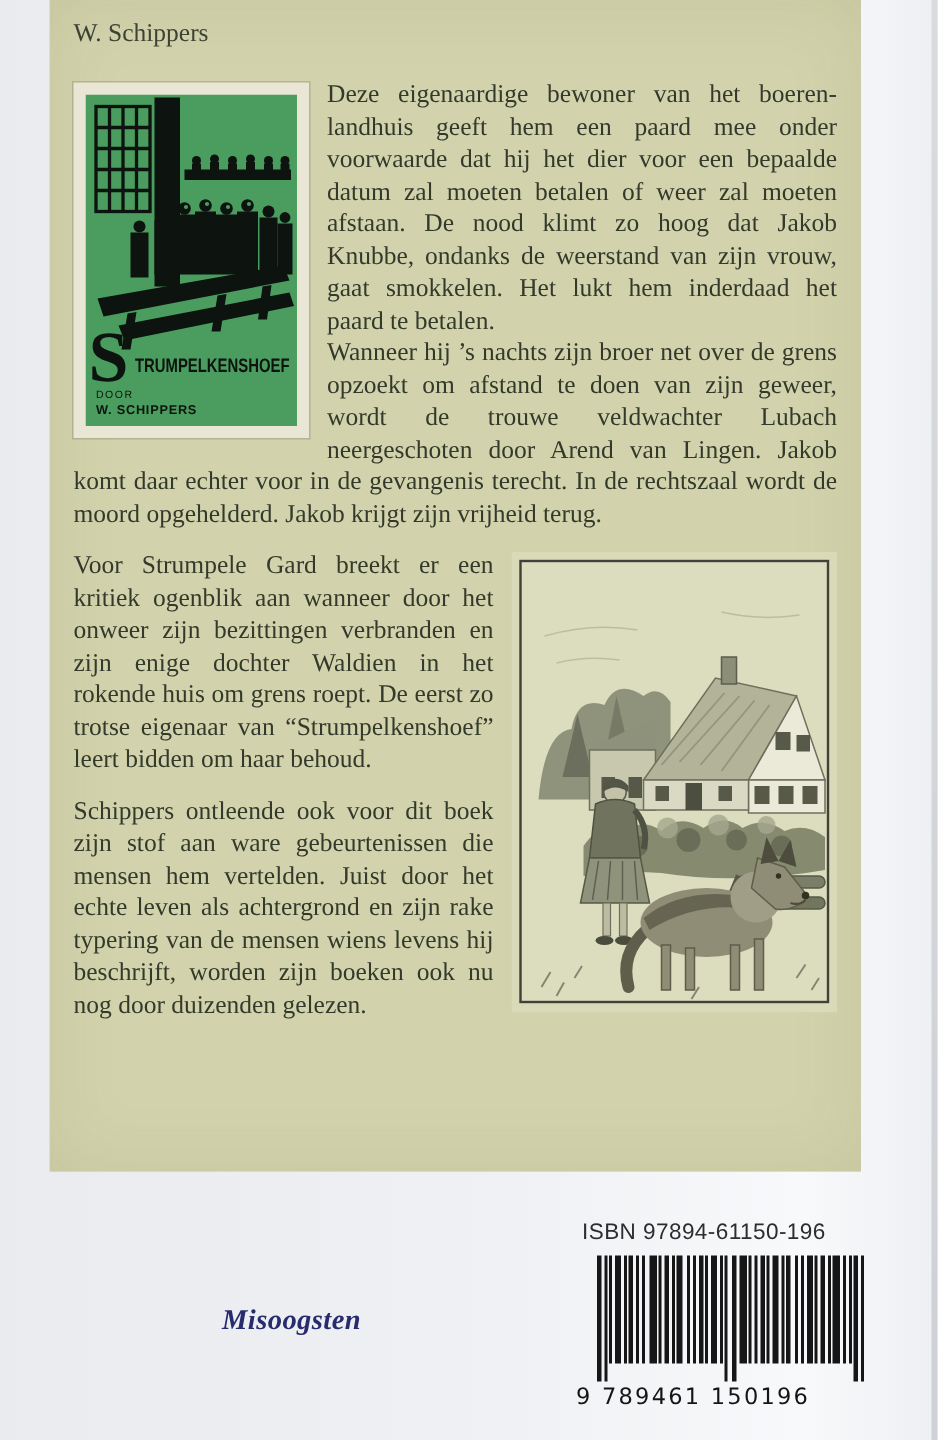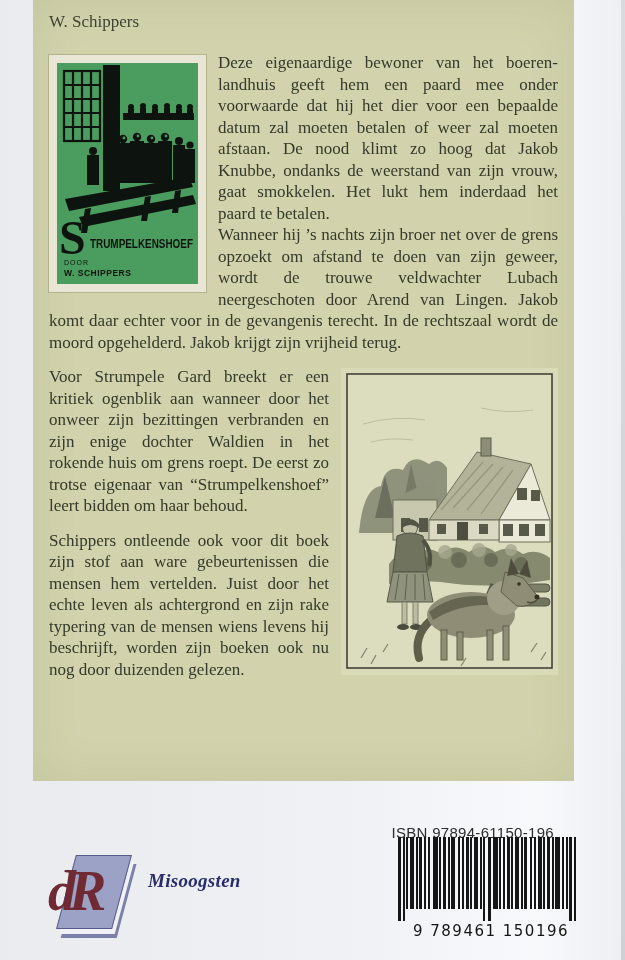--- a/index.html
+++ b/index.html
@@ -45,28 +45,28 @@
   }
   .logo-monogram{
     position:absolute;left:0;top:0;width:95px;
     font:italic 700 56px/76px "Liberation Serif",serif;color:#6f2a33;letter-spacing:-7px;
   }
   .pub-name{
     position:absolute;left:148px;top:88px;
     font:italic 700 19px/24px "Liberation Serif",serif;color:#272c6e;letter-spacing:.3px;
   }
   .isbn-label{
-    position:absolute;left:376px;top:32px;width:178px;text-align:right;
-    font:400 15px/18px "Liberation Sans",sans-serif;color:#2d2d2d;letter-spacing:.3px;margin-top:11px;
+    position:absolute;left:388px;top:32px;width:178px;text-align:left;
+    font:400 15px/18px "Liberation Sans",sans-serif;color:#2d2d2d;letter-spacing:.3px;
   }
   .barcode{position:absolute;left:398px;top:56px;width:178px;height:86px;font-size:0;white-space:nowrap;}
   .barcode i{display:inline-block;background:#161616;vertical-align:top;}
   .barcode i.g{background:transparent;}
   .barcode-digits{
-    position:absolute;left:402px;top:142px;width:178px;text-align:center;
+    position:absolute;left:384px;top:142px;width:178px;
     font:400 15px/16px "DejaVu Sans","Liberation Sans",sans-serif;color:#151515;letter-spacing:1.5px;
   }
 </style>
 </head>
 <body>
 
 <div class="page">
 
   <div class="panel">
     <div class="author">W. Schippers</div>
@@ -235,24 +235,20 @@
             <path d="M200 292 l5 -8"></path>
         </g>
       </svg>
     </div>
 
     <p>Voor Strumpele Gard breekt er een kritiek ogenblik aan wanneer door het onweer zijn bezittingen verbranden en zijn enige dochter Waldien in het rokende huis om grens roept. De eerst zo trotse eigenaar van “Strumpelkens­hoef” leert bidden om haar behoud.</p>
     <p>Schippers ontleende ook voor dit boek zijn stof aan ware gebeurtenissen die mensen hem vertelden. Juist door het echte leven als achtergrond en zijn rake typering van de mensen wiens le­vens hij beschrijft, worden zijn boeken ook nu nog door duizenden gelezen.</p>
   </div>
 
   <div class="footer">
-    <div class="logo">
-      <div class="logo-shape"></div>
-      <div class="logo-monogram">dR</div>
-    </div>
     <div class="pub-name">
       <div>Misoogsten</div>
     </div>
     <div class="isbn-label">ISBN 97894-61150-196</div>
     <div class="barcode"><i style="width:3px;height:84px"></i><i class="g" style="width:2px;height:72px"></i><i style="width:2px;height:84px"></i><i class="g" style="width:1px;height:72px"></i><i style="width:2px;height:72px"></i><i class="g" style="width:2px;height:72px"></i><i style="width:4px;height:72px"></i><i class="g" style="width:2px;height:72px"></i><i style="width:2px;height:72px"></i><i class="g" style="width:1px;height:72px"></i><i style="width:3px;height:72px"></i><i class="g" style="width:2px;height:72px"></i><i style="width:2px;height:72px"></i><i class="g" style="width:2px;height:72px"></i><i style="width:2px;height:72px"></i><i class="g" style="width:3px;height:72px"></i><i style="width:5px;height:72px"></i><i class="g" style="width:1px;height:72px"></i><i style="width:2px;height:72px"></i><i class="g" style="width:2px;height:72px"></i><i style="width:3px;height:72px"></i><i class="g" style="width:2px;height:72px"></i><i style="width:2px;height:72px"></i><i class="g" style="width:1px;height:72px"></i><i style="width:4px;height:72px"></i><i class="g" style="width:3px;height:72px"></i><i style="width:2px;height:72px"></i><i class="g" style="width:2px;height:72px"></i><i style="width:2px;height:72px"></i><i class="g" style="width:2px;height:72px"></i><i style="width:3px;height:72px"></i><i class="g" style="width:1px;height:72px"></i><i style="width:2px;height:72px"></i><i class="g" style="width:2px;height:72px"></i><i style="width:4px;height:72px"></i><i class="g" style="width:2px;height:72px"></i><i style="width:2px;height:72px"></i><i class="g" style="width:1px;height:72px"></i><i style="width:2px;height:84px"></i><i class="g" style="width:3px;height:72px"></i><i style="width:3px;height:84px"></i><i class="g" style="width:2px;height:72px"></i><i style="width:5px;height:72px"></i><i class="g" style="width:1px;height:72px"></i><i style="width:2px;height:72px"></i><i class="g" style="width:2px;height:72px"></i><i style="width:2px;height:72px"></i><i class="g" style="width:2px;height:72px"></i><i style="width:3px;height:72px"></i><i class="g" style="width:1px;height:72px"></i><i style="width:2px;height:72px"></i><i class="g" style="width:2px;height:72px"></i><i style="width:4px;height:72px"></i><i class="g" style="width:2px;height:72px"></i><i style="width:2px;height:72px"></i><i class="g" style="width:1px;height:72px"></i><i style="width:3px;height:72px"></i><i class="g" style="width:3px;height:72px"></i><i style="width:2px;height:72px"></i><i class="g" style="width:2px;height:72px"></i><i style="width:2px;height:72px"></i><i class="g" style="width:2px;height:72px"></i><i style="width:4px;height:72px"></i><i class="g" style="width:1px;height:72px"></i><i style="width:2px;height:72px"></i><i class="g" style="width:2px;height:72px"></i><i style="width:3px;height:72px"></i><i class="g" style="width:2px;height:72px"></i><i style="width:2px;height:72px"></i><i class="g" style="width:1px;height:72px"></i><i style="width:5px;height:72px"></i><i class="g" style="width:2px;height:72px"></i><i style="width:2px;height:72px"></i><i class="g" style="width:2px;height:72px"></i><i style="width:2px;height:72px"></i><i class="g" style="width:1px;height:72px"></i><i style="width:3px;height:84px"></i><i class="g" style="width:2px;height:72px"></i><i style="width:2px;height:84px"></i></div>
     <div class="barcode-digits">9 789461 150196</div>
   </div>
 
 </div>
 

